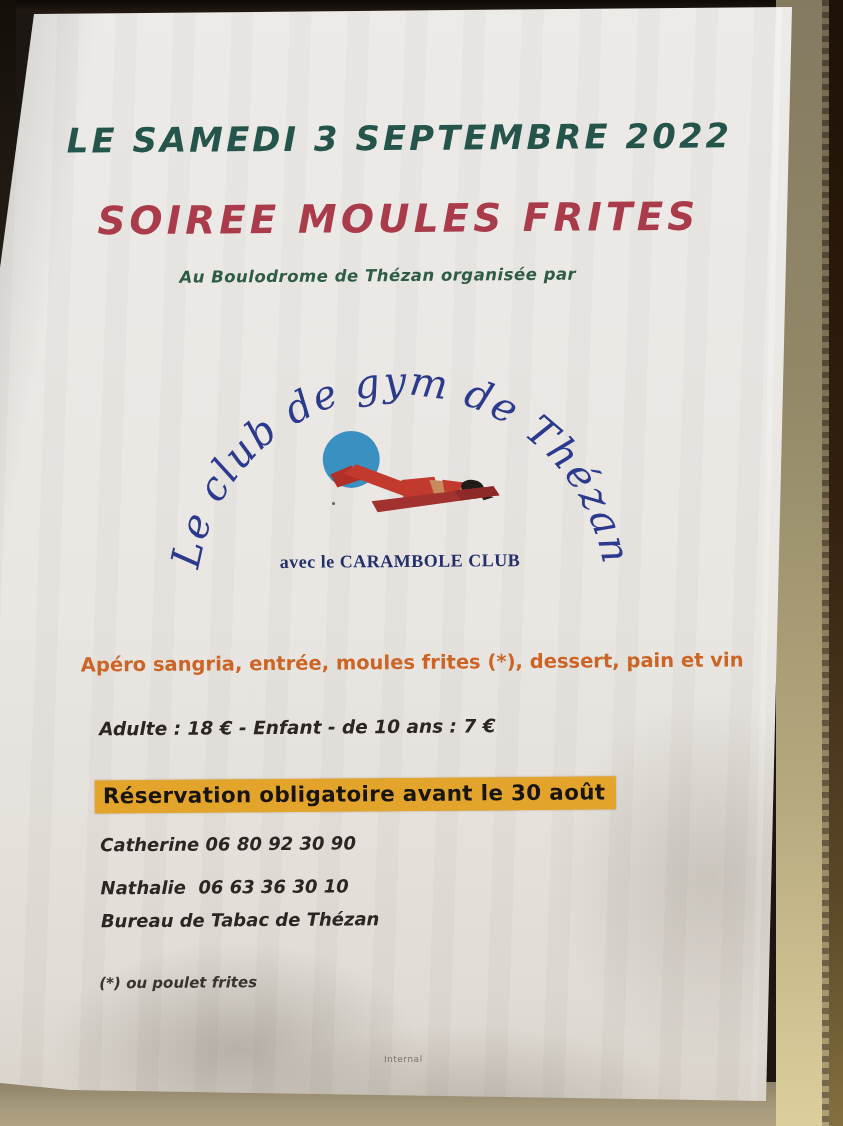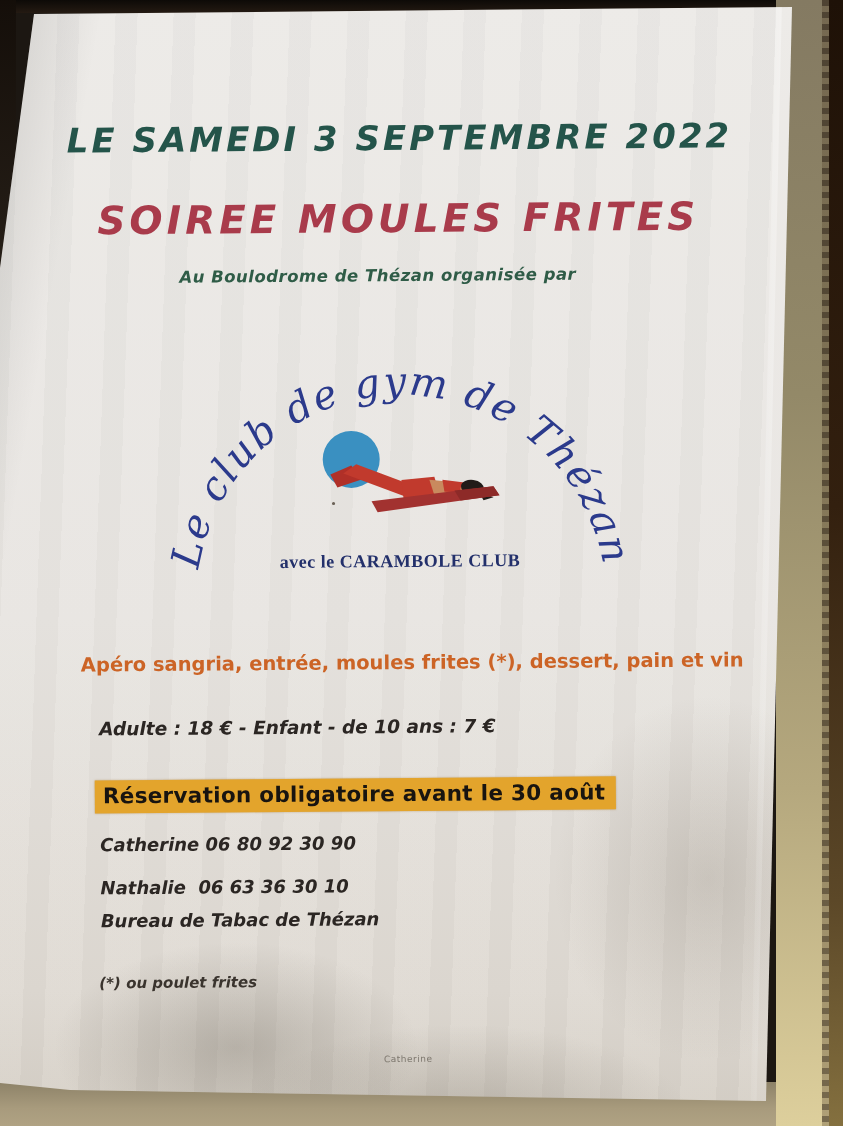--- a/index.html
+++ b/index.html
@@ -117,16 +117,16 @@
     <div class="t price-line">Adulte : 18 € - Enfant - de 10 ans : 7 €</div>
 
     <div class="t reservation-banner">Réservation obligatoire avant le 30 août</div>
 
     <div class="t contact contact-0">Catherine 06 80 92 30 90</div>
     <div class="t contact contact-1">Nathalie  06 63 36 30 10</div>
     <div class="t contact contact-2">Bureau de Tabac de Thézan</div>
 
     <div class="t footnote">(*) ou poulet frites</div>
 
-    <div class="t watermark">Catherine</div>
+    <div class="t watermark">Internal</div>
 
   </div>
 </div>
 
 </body></html>

